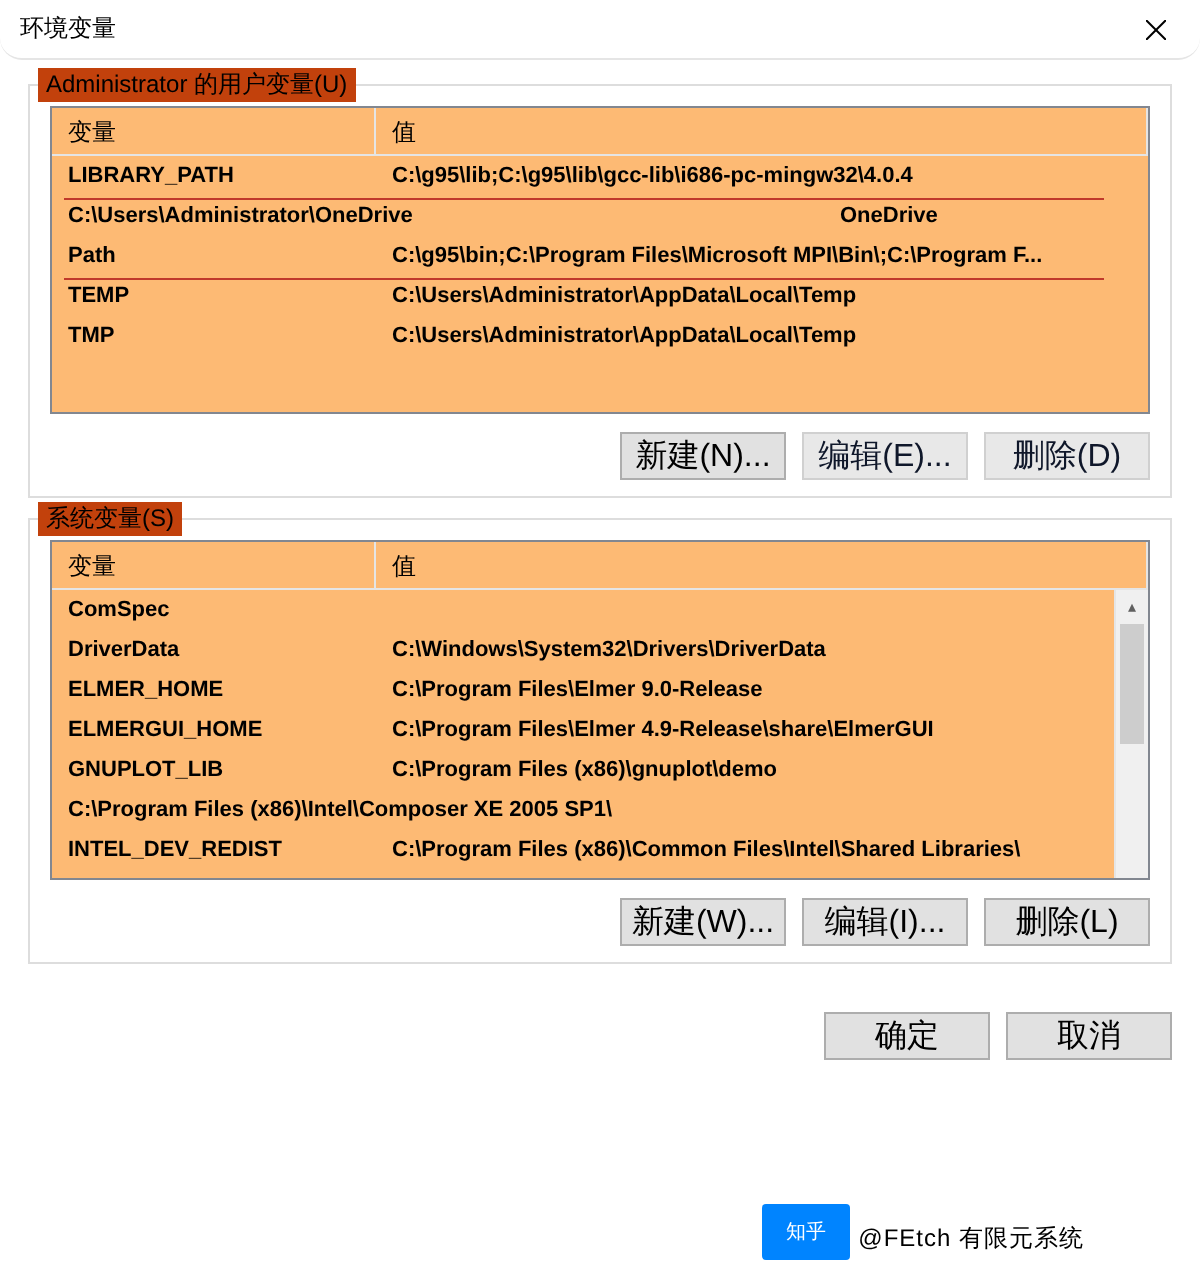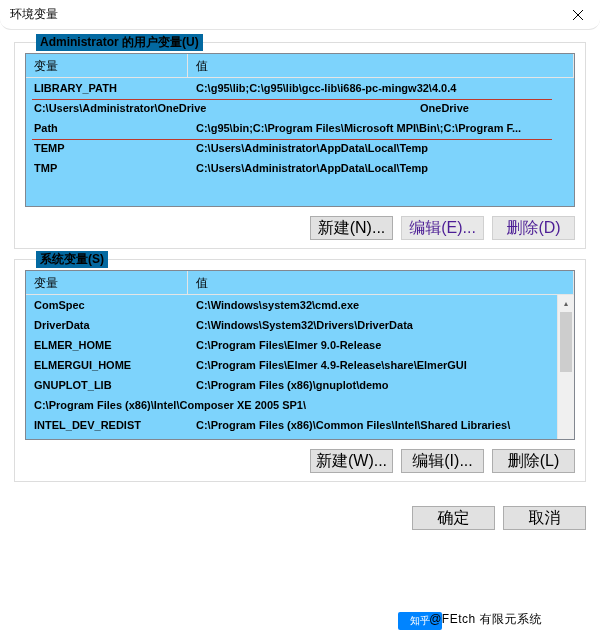--- a/index.html
+++ b/index.html
@@ -3,42 +3,42 @@
 <meta charset="utf-8">
 <style>
   * { box-sizing: border-box; font-family: "Microsoft YaHei", "Segoe UI", sans-serif; }
   body { margin: 0; background: #fff; width: 600px; height: 640px; overflow: hidden; font-size: 12px; color: #000; }
   .titlebar { height: 30px; display: flex; align-items: center; justify-content: space-between; padding-left: 10px; border-bottom: 1px solid #e5e5e5; border-radius: 11px; }
   .titlebar .title { font-size: 12px; }
   .titlebar .close { width: 45px; height: 30px; display: flex; align-items: center; justify-content: center; }
   .titlebar .close svg { width: 10px; height: 10px; }
   .panel { padding: 12px 14px 8px 14px; }
   .group { border: 1px solid #ddd; margin-bottom: 10px; position: relative; padding: 10px 10px 8px 10px; }
-  .group-label { position: absolute; top: -9px; left: 21px; background: #0369a1; padding: 0 4px; font-size: 12px; font-weight: bold; }
-  .list-wrap { border: 1px solid #828790; background: #7dd3fc; height: 154px; position: relative; }
+  .group-label { position: absolute; top: -9px; left: 4px; background: #c2410c; padding: 0 4px; font-size: 12px; }
+  .list-wrap { border: 1px solid #828790; background: #fdba74; height: 154px; position: relative; }
   .list-wrap.system { height: 170px; }
   .list-header { display: flex; height: 24px; border-bottom: 1px solid #e5e5e5; }
   .list-header .col { padding: 4px 8px; font-size: 12px; border-right: 1px solid #e5e5e5; }
   .col-name { width: 162px; flex: 0 0 162px; }
   .col-value { flex: 1; }
   .list-body { overflow: hidden; }
   .row { display: flex; height: 20px; align-items: center; }
   .row .cell { padding: 2px 8px; font-size: 11px; white-space: nowrap; overflow: hidden; text-overflow: ellipsis; font-weight: bold; }
   .row .cell.col-name { width: 162px; flex: 0 0 162px; }
   .row .cell.col-value { flex: 1; }
   .underline-red { position: absolute; left: 6px; right: 22px; height: 1px; background: #c0392b; }
   .btn-row { display: flex; justify-content: flex-end; gap: 8px; margin-top: 9px; }
   .btn { width: 83px; height: 24px; border: 1px solid #adadad; background: #e1e1e1; font-size: 16px; display: flex; align-items: center; justify-content: center; cursor: default; }
-  .btn.disabled { color: #4c1d95; border-color: #d0d0d0; background: #e8e8e8; }
+  .btn.disabled { color: #0f172a; border-color: #d0d0d0; background: #e8e8e8; }
   .dialog-btn-row { display: flex; justify-content: flex-end; gap: 8px; padding: 6px 14px 12px 14px; }
   .scrollbar { position: absolute; right: 0; top: 24px; bottom: 0; width: 17px; background: #f0f0f0; border-left: 1px solid #e5e5e5; }
   .scrollbar .arrow { height: 17px; display: flex; align-items: center; justify-content: center; color: #606060; font-size: 8px; }
   .scrollbar .thumb { background: #cdcdcd; margin: 0 2px; }
   .watermark { position: absolute; right: 58px; bottom: 12px; font-size: 12px; color: #000000; pointer-events: none; letter-spacing: 0.5px; }
-  .logo-box { position: absolute; right: 158px; bottom: 10px; width: 44px; height: 18px; background: #0084ff; color: #fff; font-size: 10px; display: flex; align-items: center; justify-content: center; border-radius: 2px; pointer-events: none; }
+  .logo-box { position: absolute; right: 175px; bottom: 10px; width: 44px; height: 28px; background: #0084ff; color: #fff; font-size: 10px; display: flex; align-items: center; justify-content: center; border-radius: 2px; pointer-events: none; }
 </style>
 </head>
 <body>
 
 <div class="titlebar">
   <span class="title">环境变量</span>
   <div class="close">
     <svg viewBox="0 0 10 10">
         <line x1="0" y1="0" x2="10" y2="10" stroke="#000" stroke-width="1"></line>
         <line x1="10" y1="0" x2="0" y2="10" stroke="#000" stroke-width="1"></line>
@@ -90,21 +90,20 @@
   <div class="group">
     <span class="group-label">系统变量(S)</span>
     <div class="list-wrap system">
       <div class="list-header">
         <div class="col col-name">变量</div>
         <div class="col col-value">值</div>
       </div>
       <div class="list-body">
         <div class="row">
             <div class="cell col-name">ComSpec</div>
-            <div class="cell col-value">C:\Windows\system32\cmd.exe</div>
           </div>
         <div class="row">
             <div class="cell col-name">DriverData</div>
             <div class="cell col-value">C:\Windows\System32\Drivers\DriverData</div>
           </div>
         <div class="row">
             <div class="cell col-name">ELMER_HOME</div>
             <div class="cell col-value">C:\Program Files\Elmer 9.0-Release</div>
           </div>
         <div class="row">

